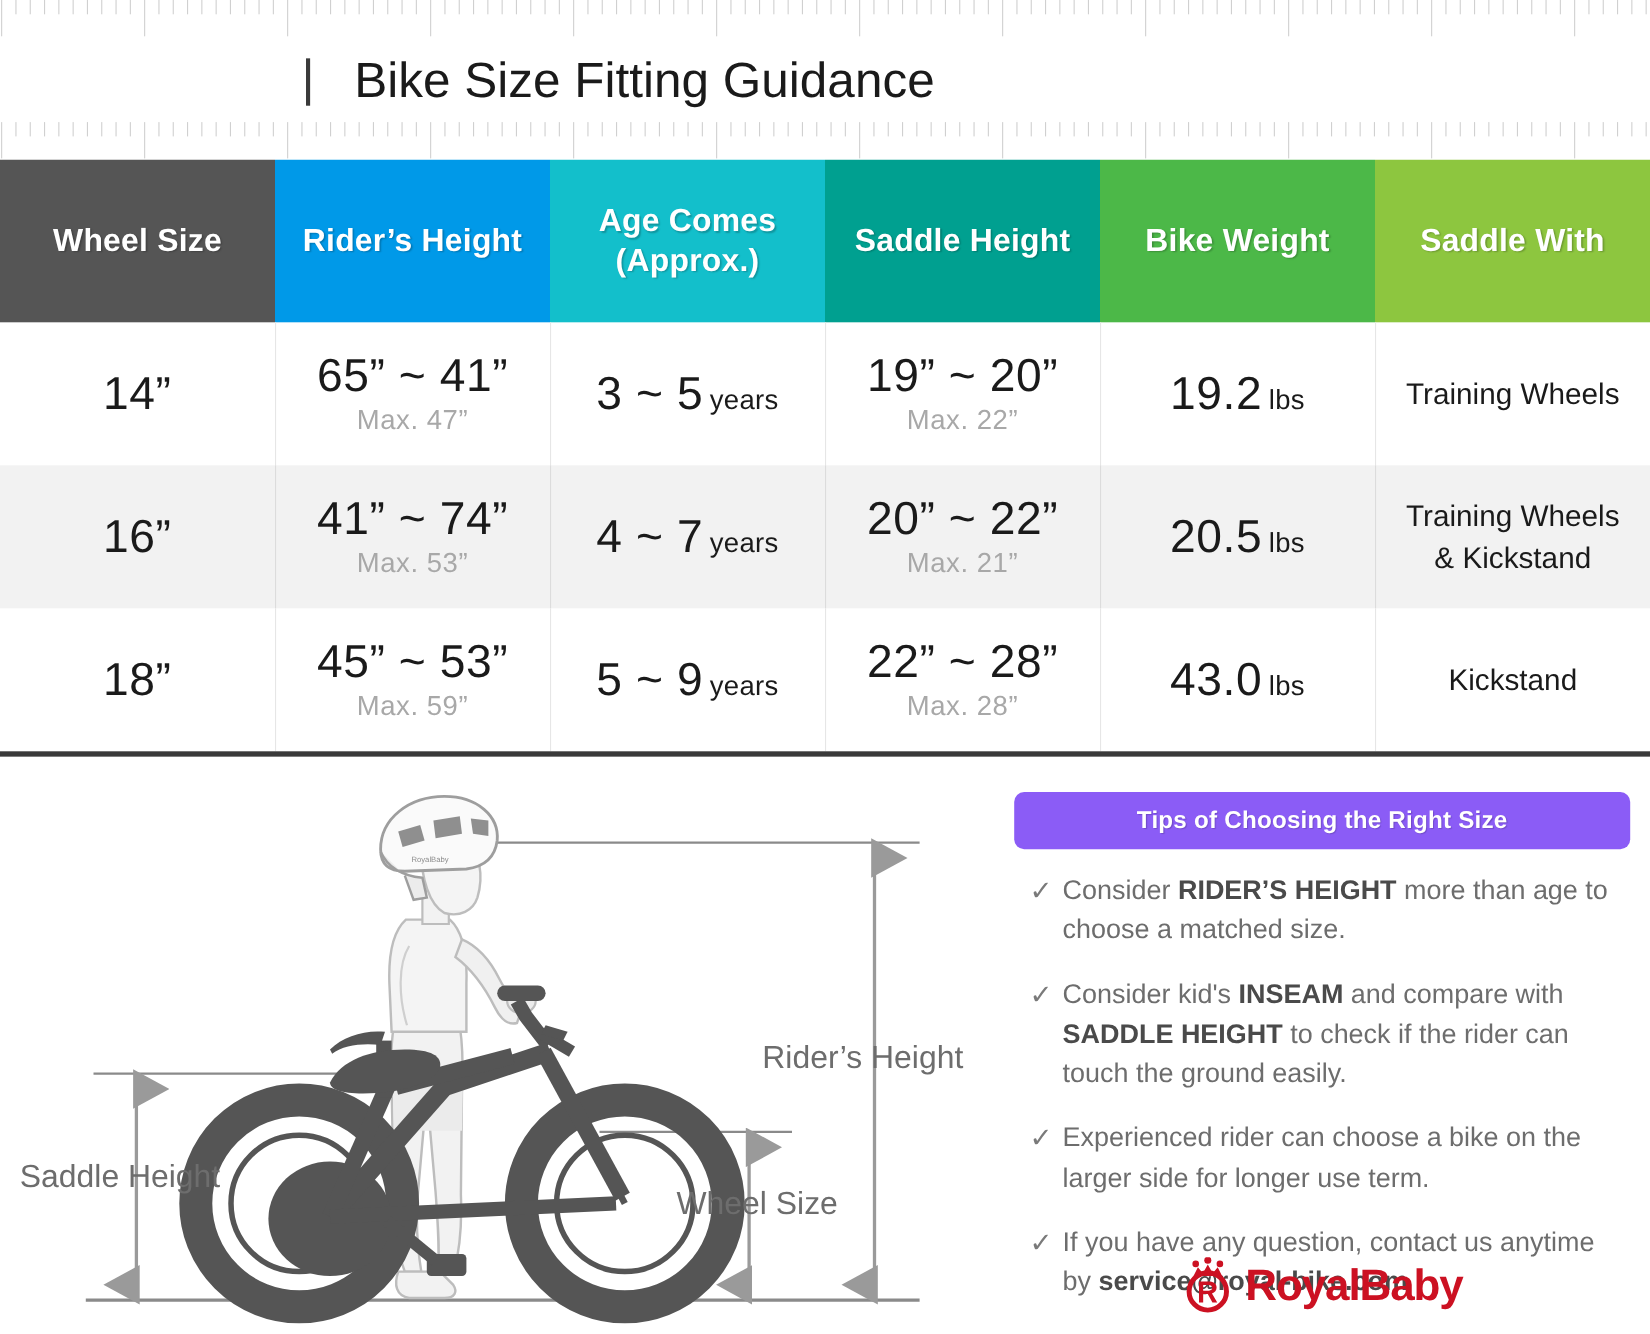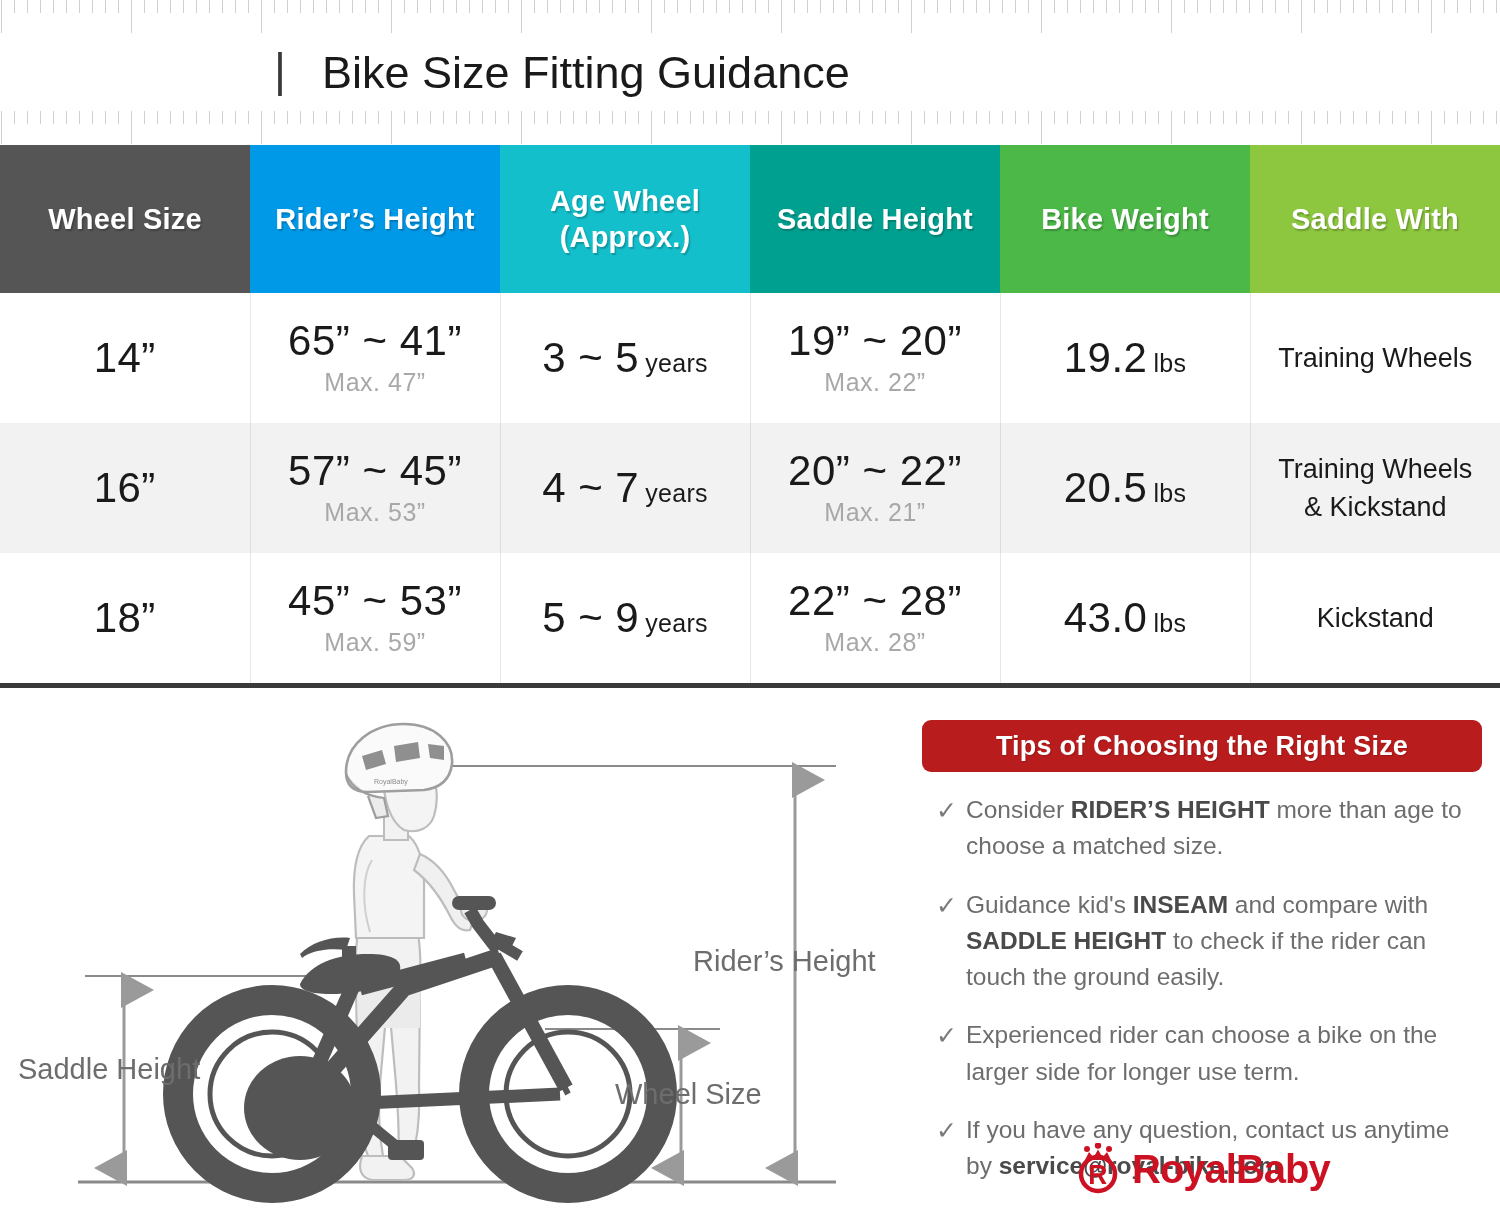--- a/index.html
+++ b/index.html
@@ -162,28 +162,28 @@
   }
 
   
   .tips {
     position: absolute;
     left: 922px;
     top: 32px;
     width: 560px;
   }
   .tips-header {
-    background: #b91c1c;
+    background: #8b5cf6;
     border-radius: 9px;
     height: 52px;
     display: flex;
     align-items: center;
     justify-content: center;
     color: #ffffff;
-    font-size: 27px;
+    font-size: 22px;
     font-weight: bold;
     letter-spacing: 0.2px;
     text-shadow: 1px 1px 1px rgba(0,0,0,0.18);
   }
   .tips-list {
     margin-top: 20px;
   }
   .tip-row {
     display: flex;
     align-items: flex-start;
@@ -483,21 +483,21 @@
 <table class="table">
   <thead>
     <tr>
       <th style="background: rgb(85, 85, 85);">
         <span>Wheel Size</span>
       </th>
       <th style="background: rgb(0, 153, 232);">
         <span>Rider’s Height</span>
       </th>
       <th style="background: rgb(19, 191, 203);">
-        <span>Age Wheel</span>
+        <span>Age Comes</span>
         <span class="hdr-sub">(Approx.)</span>
       </th>
       <th style="background: rgb(0, 160, 144);">
         <span>Saddle Height</span>
       </th>
       <th style="background: rgb(76, 184, 72);">
         <span>Bike Weight</span>
       </th>
       <th style="background: rgb(141, 198, 63);">
         <span>Saddle With</span>
@@ -525,21 +525,21 @@
       </td>
       <td>
         <span class="plain">Training Wheels</span>
       </td>
     </tr>
     <tr class="alt">
       <td>
         <span class="big">16”</span>
       </td>
       <td>
-        <span class="big">57” ~ 45”</span>
+        <span class="big">41” ~ 74”</span>
         <span class="maxline">Max. 53”</span>
       </td>
       <td>
         <span class="big">4 ~ 7</span><span class="unit">years</span>
       </td>
       <td>
         <span class="big">20” ~ 22”</span>
         <span class="maxline">Max. 21”</span>
       </td>
       <td>
@@ -687,21 +687,21 @@
     </div>
     <div class="tips-list">
 
       <div class="tip-row">
         <span class="tip-check">✓</span>
         <span class="tip-text"><span>Consider </span><b>RIDER’S HEIGHT</b><span> more than age to choose a matched size.</span></span>
       </div>
 
       <div class="tip-row">
         <span class="tip-check">✓</span>
-        <span class="tip-text"><span>Guidance kid's </span><b>INSEAM</b><span> and compare with </span><b>SADDLE HEIGHT</b><span> to check if the rider can touch the ground easily.</span></span>
+        <span class="tip-text"><span>Consider kid's </span><b>INSEAM</b><span> and compare with </span><b>SADDLE HEIGHT</b><span> to check if the rider can touch the ground easily.</span></span>
       </div>
 
       <div class="tip-row">
         <span class="tip-check">✓</span>
         <span class="tip-text"><span>Experienced rider can choose a bike on the larger side for longer use term.</span></span>
       </div>
 
       <div class="tip-row">
         <span class="tip-check">✓</span>
         <span class="tip-text"><span>If you have any question, contact us anytime by </span><b>service@royal-bike.com</b></span>

